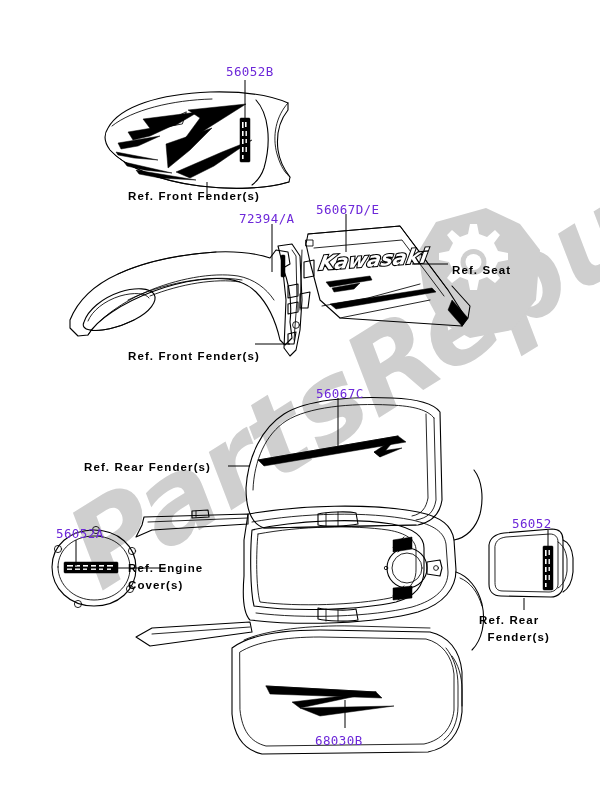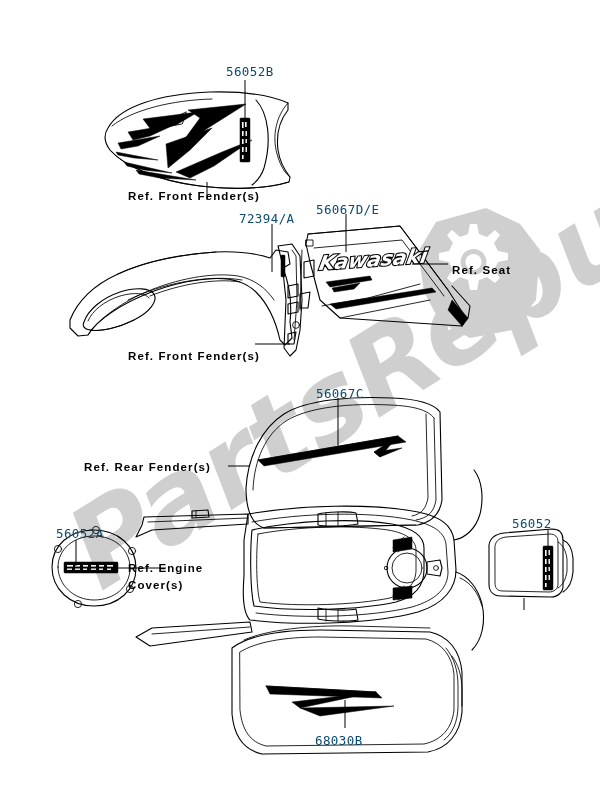--- a/index.html
+++ b/index.html
@@ -26,21 +26,21 @@
   }
   #watermark-layer { z-index: 1; }
   #art-layer { z-index: 2; }
   #label-layer { z-index: 3; }
 
   .part-label {
     position: absolute;
     font-family: "DejaVu Sans Mono", "Liberation Mono", monospace;
     font-size: 12.5px;
     letter-spacing: 0.4px;
-    color: #0c4a6e;
+    color: #6d28d9;
     white-space: nowrap;
     line-height: 1.35;
   }
   .ref-label {
     position: absolute;
     font-family: Liberation Sans, sans-serif;
     font-size: 11.5px;
     letter-spacing: 1.1px;
     color: #000000;
     white-space: nowrap;
@@ -333,17 +333,19 @@
     <div class="ref-label" style="left:452px; top:262px;">Ref. Seat</div>
 
     <div class="part-label" style="left:316px; top:386px;">56067C</div>
     <div class="ref-label" style="left:84px; top:459px;">Ref. Rear Fender(s)</div>
 
     <div class="part-label" style="left:56px; top:526px;text-align:center;">56052A</div>
     <div class="ref-label two-line" style="left:128px; top:560px;">Ref. Engine
 Cover(s)</div>
 
     <div class="part-label" style="left:512px; top:516px;">56052</div>
+    <div class="ref-label two-line" style="left:479px; top:612px;">Ref. Rear
+  Fender(s)</div>
 
     <div class="part-label" style="left:315px; top:733px;">68030B</div>
   </div>
 
 </div>
 
 </body></html>

